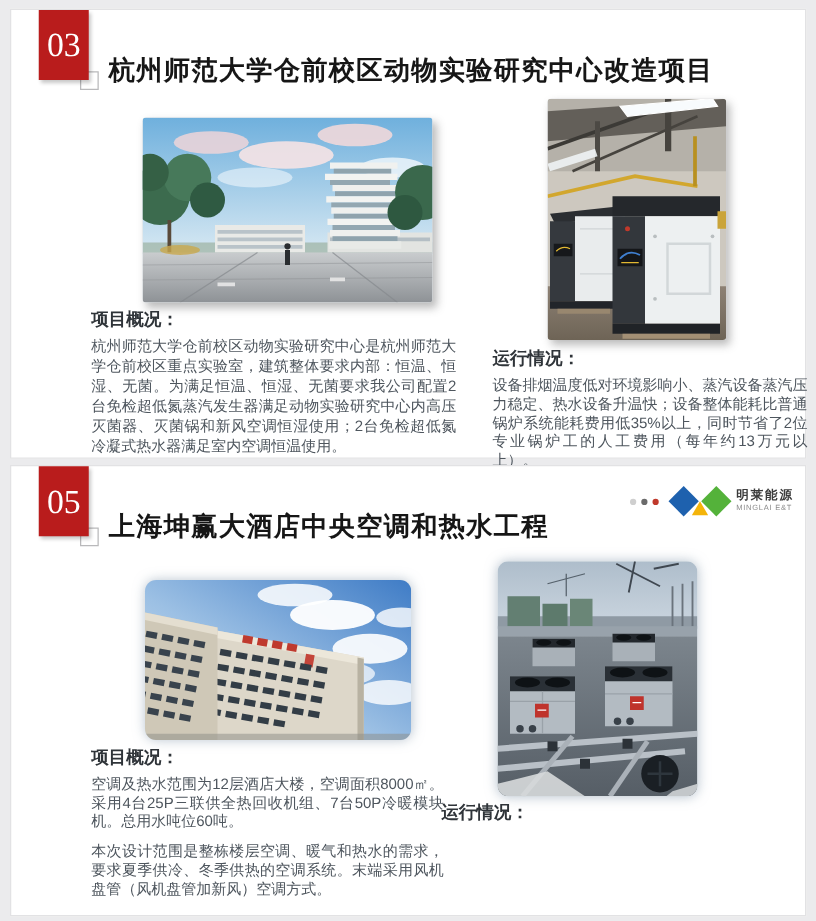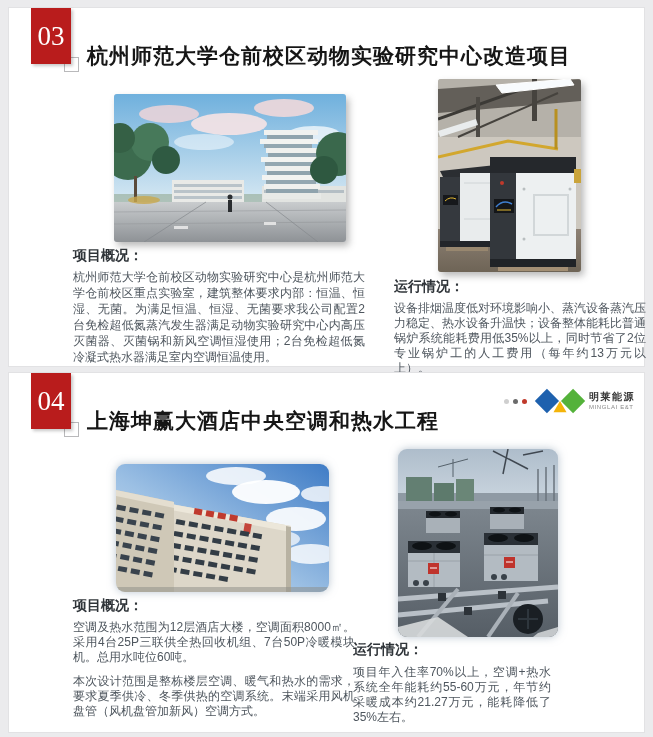--- a/index.html
+++ b/index.html
@@ -169,21 +169,21 @@
 
     <h2 class="sec-label" id="ov1-label">项目概况：</h2>
     <p class="body-text" id="ov1-text">杭州师范大学仓前校区动物实验研究中心是杭州师范大学仓前校区重点实验室，建筑整体要求内部：恒温、恒湿、无菌。为满足恒温、恒湿、无菌要求我公司配置2台免检超低氮蒸汽发生器满足动物实验研究中心内高压灭菌器、灭菌锅和新风空调恒湿使用；2台免检超低氮冷凝式热水器满足室内空调恒温使用。</p>
 
     <h2 class="sec-label" id="op1-label">运行情况：</h2>
     <p class="body-text" id="op1-text">设备排烟温度低对环境影响小、蒸汽设备蒸汽压力稳定、热水设备升温快；设备整体能耗比普通锅炉系统能耗费用低35%以上，同时节省了2位专业锅炉工的人工费用（每年约13万元以上）。</p>
   </section>
 
   <section class="panel panel-2">
     <div class="ornament"></div>
-    <div class="badge">04</div>
+    <div class="badge">05</div>
     <h1 class="panel-title">上海坤赢大酒店中央空调和热水工程</h1>
 
     <div class="logo">
       <div class="logo-dots">
         <span class="logo-dot d1"></span>
         <span class="logo-dot d2"></span>
         <span class="logo-dot d3"></span>
       </div>
       <svg width="56" height="28" viewBox="0 0 58 30">
         <polygon points="15,2 28,15 15,28 2,15" fill="#1e61ae"></polygon>
@@ -363,16 +363,15 @@
         <polygon points="0,178 40,168 70,188 0,188" fill="#d7dadb" opacity=".9"></polygon>
         <polygon points="140,184 160,178 160,188 135,188" fill="#cfd3d5" opacity=".9"></polygon>
       </svg>
     </figure>
 
     <h2 class="sec-label" id="ov2-label">项目概况：</h2>
     <p class="body-text" id="ov2-p1">空调及热水范围为12层酒店大楼，空调面积8000㎡。采用4台25P三联供全热回收机组、7台50P冷暖模块机。总用水吨位60吨。</p>
     <p class="body-text" id="ov2-p2">本次设计范围是整栋楼层空调、暖气和热水的需求，要求夏季供冷、冬季供热的空调系统。末端采用风机盘管（风机盘管加新风）空调方式。</p>
 
     <h2 class="sec-label" id="op2-label">运行情况：</h2>
-    <p class="body-text" id="op2-text">项目年入住率70%以上，空调+热水系统全年能耗约55-60万元，年节约采暖成本约21.27万元，能耗降低了35%左右。</p>
   </section>
 
 </div>
 
 </body></html>

